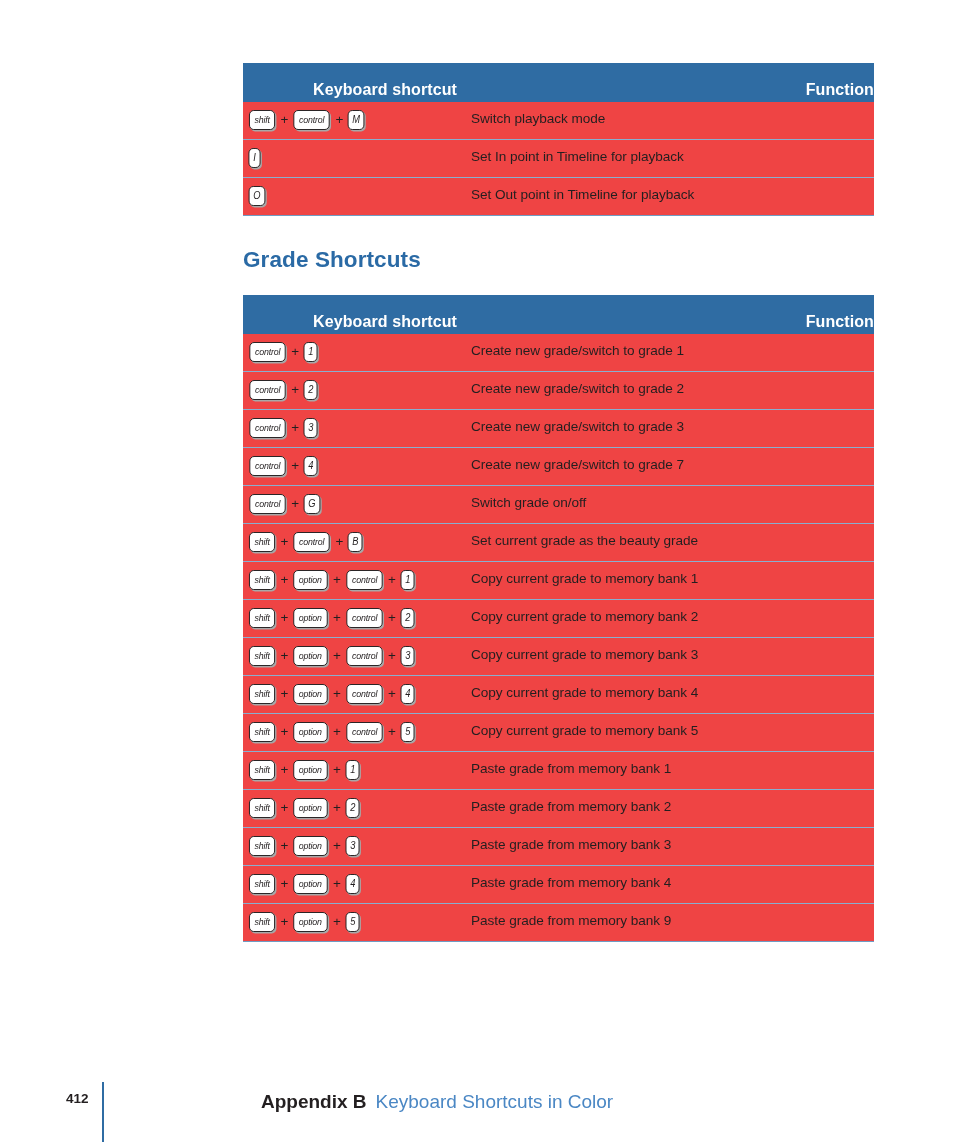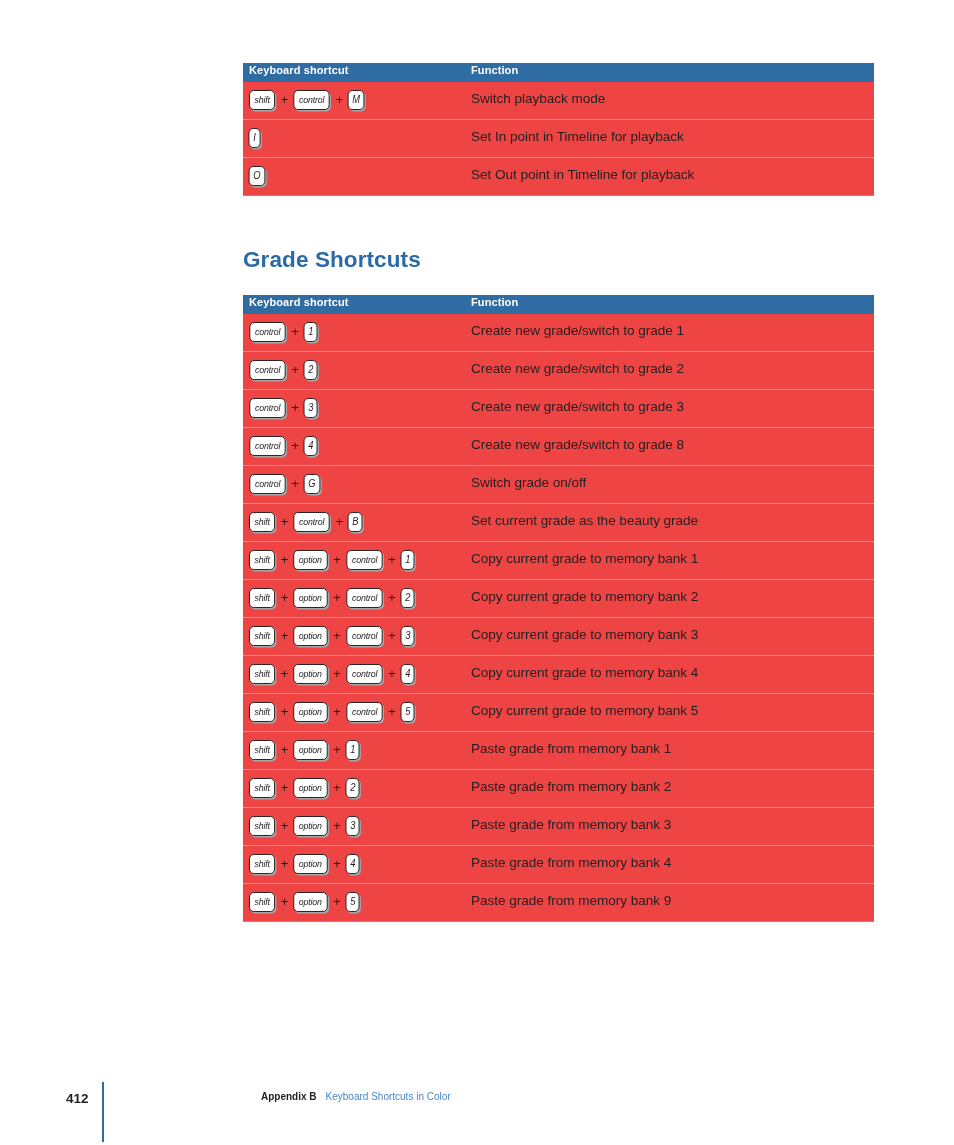--- a/index.html
+++ b/index.html
@@ -32,24 +32,24 @@
   .sc-table.table-top  { top: 63px; }
   .sc-table.table-grade { top: 295px; }
 
   .sc-table col.col-shortcut { width: 214px; }
   .sc-table col.col-function { width: 417px; }
 
   .sc-table thead th {
     background: #336699;
     background: #2f6ca3;
     color: #ffffff;
-    font-size: 11px;
+    font-size: 16px;
     font-weight: bold;
-    text-align: left;
-    padding: 0 0 5px 6px;
+    text-align: right;
+    padding: 20px 0 5px 6px;
     height: 13px;
     line-height: 14px;
     letter-spacing: 0.1px;
   }
   .sc-table thead th.fn-head { padding-left: 14px; margin-top: 25px; }
 
   .sc-table tbody tr { border-bottom: 1.6px solid #89aed0; }
   .sc-table tbody tr.last-row { border-bottom: 1.6px solid #6f9cc4; }
 
   .sc-table tbody td {
@@ -143,21 +143,21 @@
     left: 84px;
     top: 2px;
     width: 1.6px;
     height: 60px;
     background: #2f6ca3;
   }
   .footer-text {
     position: absolute;
     left: 243px;
     top: 11px;
-    font-size: 10px;
+    font-size: 19px;
     white-space: nowrap;
   }
   .footer-appendix {
     font-weight: bold;
     color: #231f20;
   }
   .footer-chapter {
     color: #4a87c4;
     margin-left: 9px;
   }
@@ -268,21 +268,21 @@
         </tr>
         <tr>
           <td>
             <div class="combo cell-shortcut">
               <span class="keycap">control</span>
               <span class="plus">+</span>
               <span class="keycap k-single">4</span>
             </div>
           </td>
           <td>
-            <div class="cell-function">Create new grade/switch to grade 8</div>
+            <div class="cell-function">Create new grade/switch to grade 7</div>
           </td>
         </tr>
         <tr>
           <td>
             <div class="combo cell-shortcut">
               <span class="keycap">control</span>
               <span class="plus">+</span>
               <span class="keycap k-single">G</span>
             </div>
           </td>

